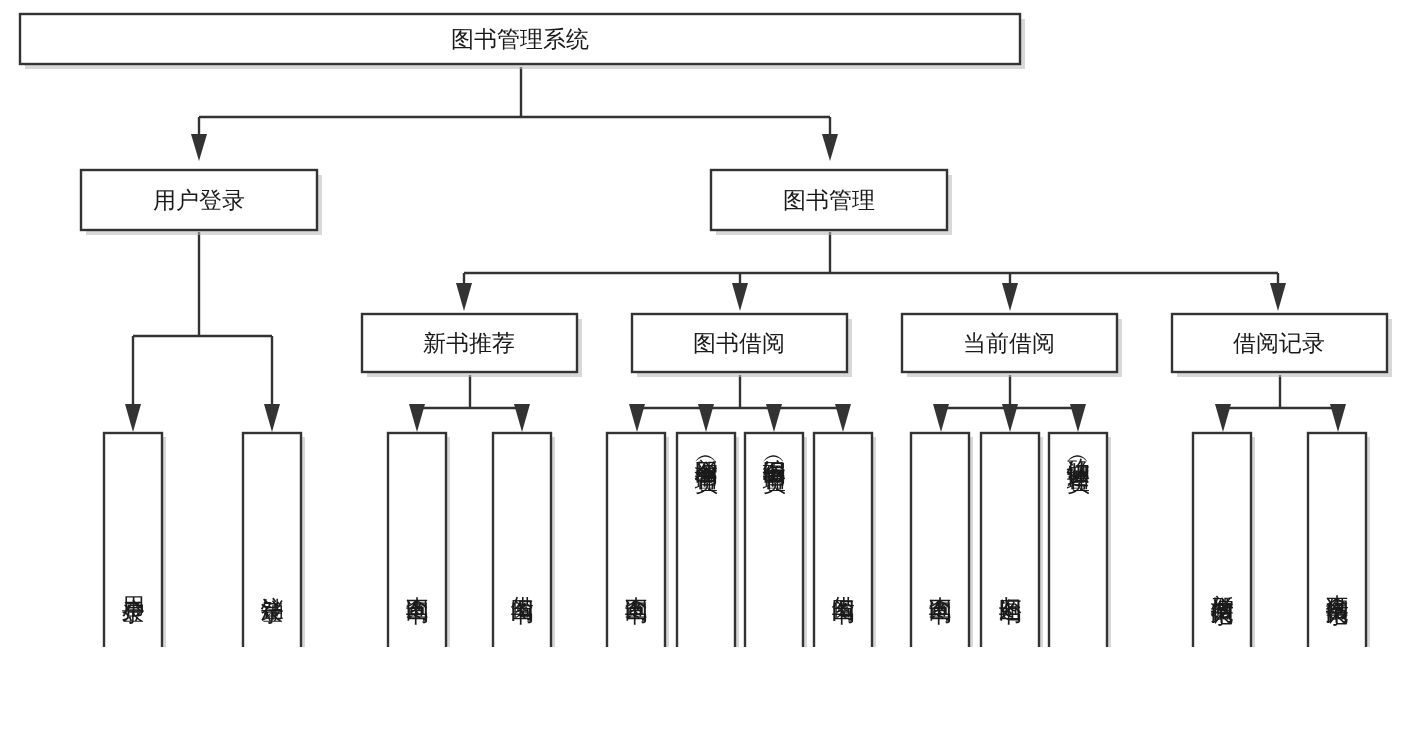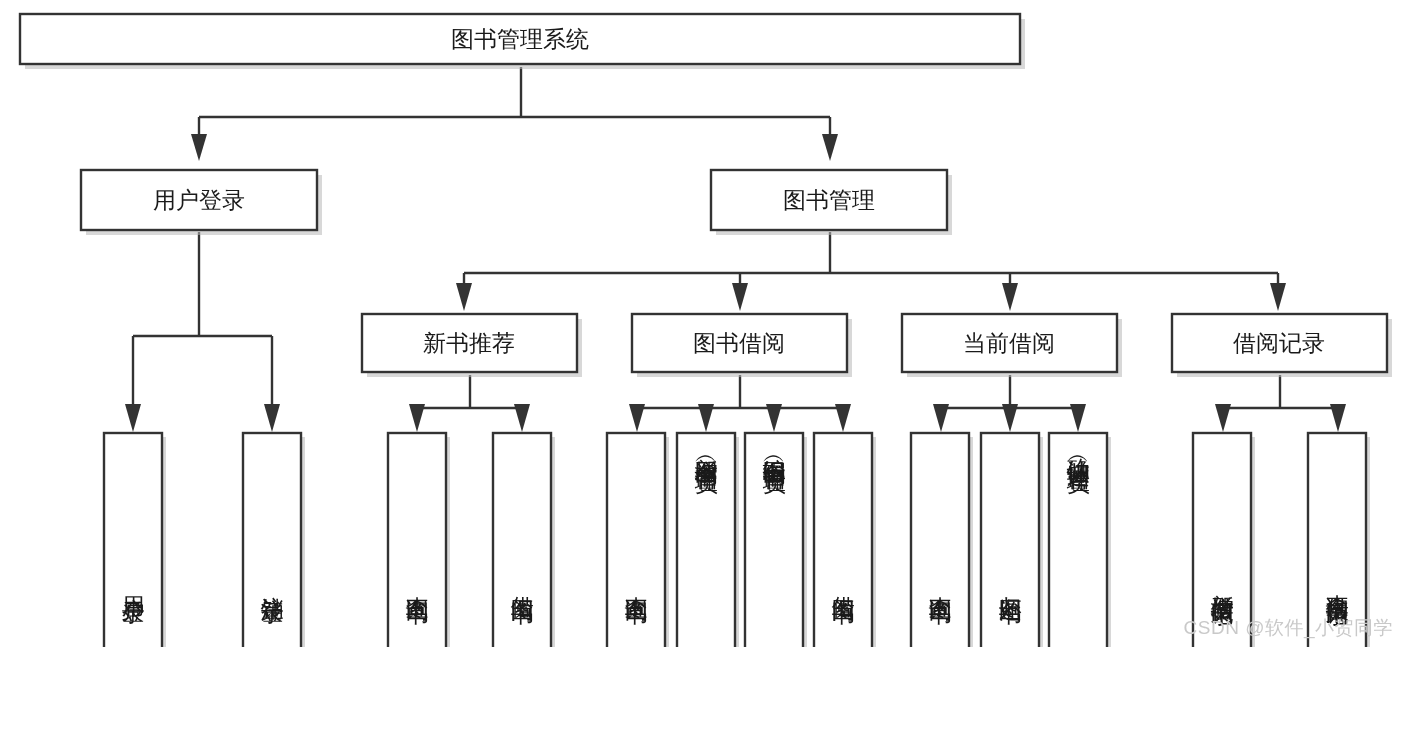--- a/index.html
+++ b/index.html
@@ -297,15 +297,14 @@
     <span class="vert-text">确认归还（管理员）</span>
   </div>
 
   <div class="vert-text-holder" style="left:1193px; top:433px; width:58px; height:298px; align-items:center;">
     <span class="vert-text">新增借阅记录</span>
   </div>
   <div class="vert-text-holder" style="left:1308px; top:433px; width:58px; height:298px; align-items:center;">
     <span class="vert-text">查询借阅记录</span>
   </div>
 
-  <div class="watermark">CSDN @软件_小贺同学</div>
 
 </div>
 
 </body></html>

